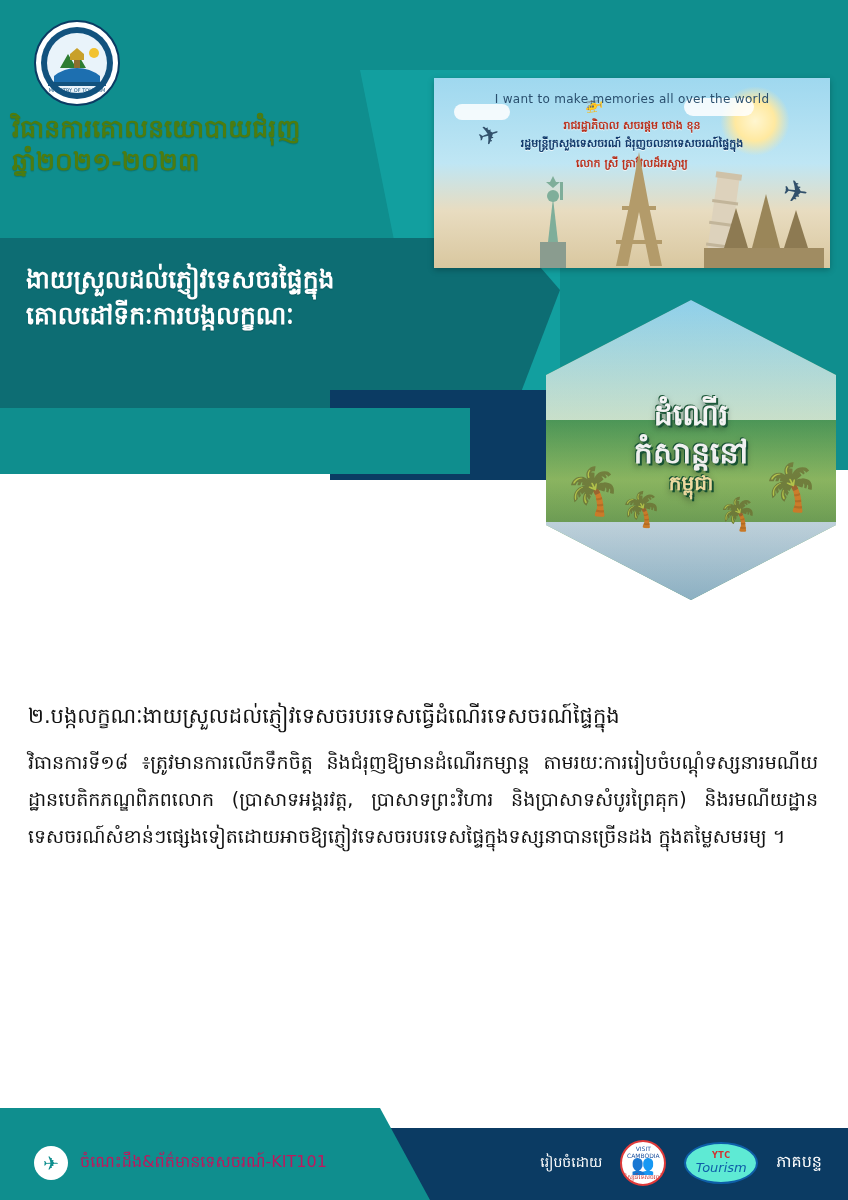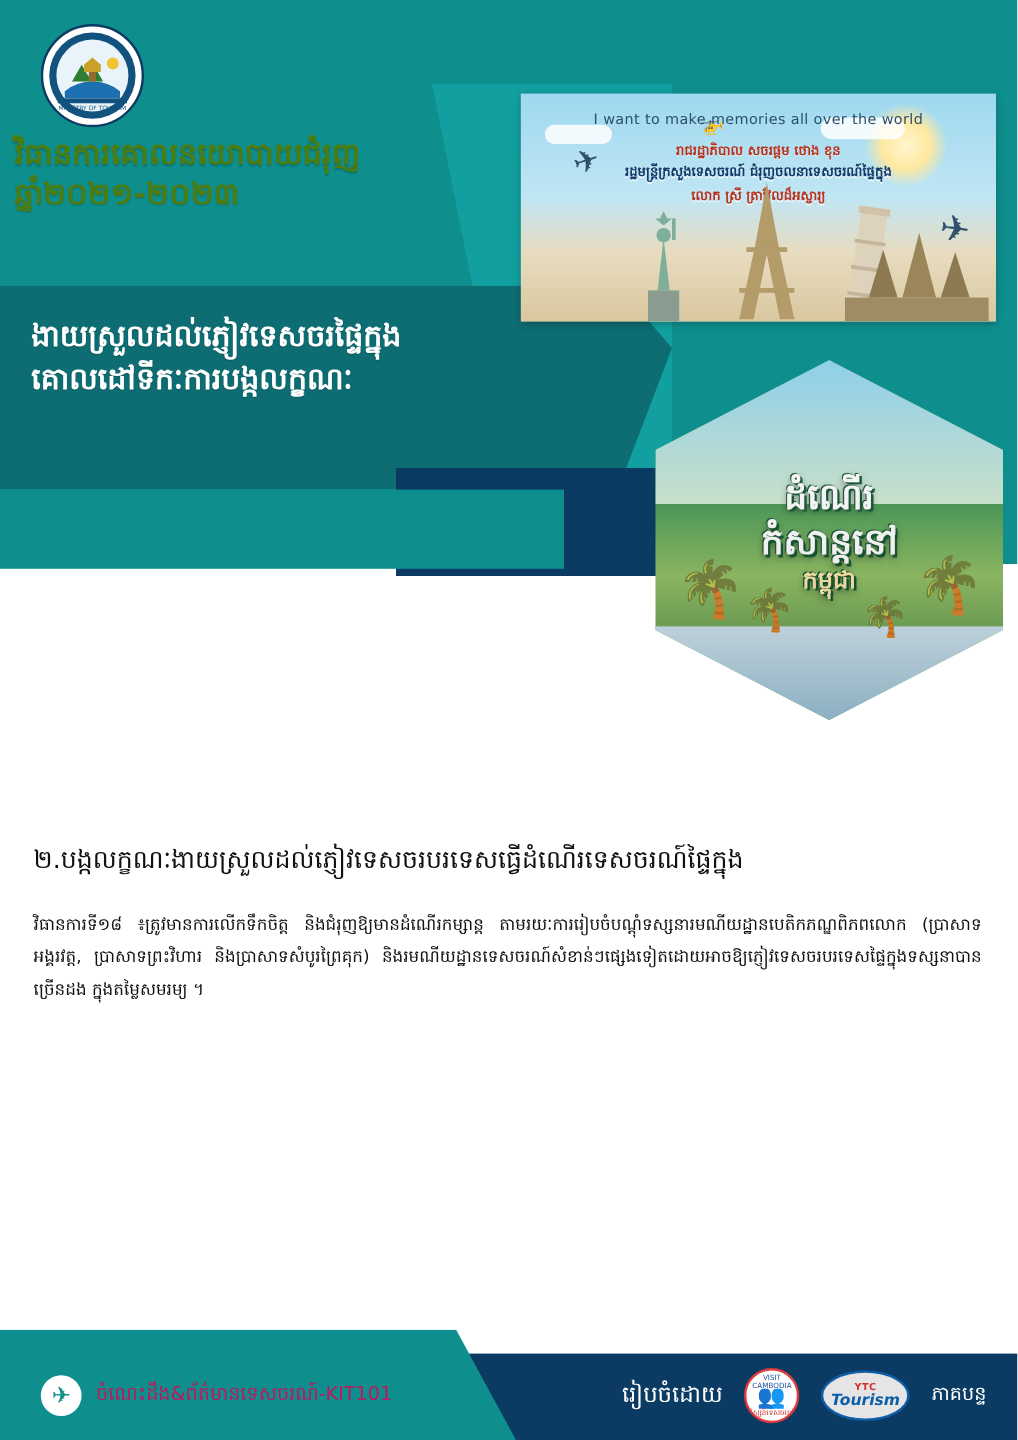--- a/index.html
+++ b/index.html
@@ -152,24 +152,24 @@
   
   .body-wrap {
     position: absolute;
     left: 28px; top: 700px;
     width: 790px;
   }
   .body-head {
     font-size: 21px;
     color: #111111;
     line-height: 1.6;
-    margin-bottom: 24px;
+    margin-bottom: 10px;
   }
   .body-para {
-    font-size: 14px;
+    font-size: 19px;
     color: #111111;
     line-height: 1.95;
     text-align: justify;
   }
 
   
   .footer {
     position: absolute;
     left: 0; bottom: 0;
     width: 848px; height: 92px;
@@ -191,36 +191,36 @@
     width: 34px; height: 34px; border-radius: 50%;
     background:#ffffff; color:#0f8e8e;
     display:flex; align-items:center; justify-content:center;
     font-size: 19px;
   }
   .footer-left-text { color:#be185d; font-size: 16px; }
   .footer-right {
     position:absolute; right: 26px; bottom: 14px;
     display:flex; align-items:center; gap: 18px;
   }
-  .f-credit { color:#ffffff; font-size: 19px; }
+  .f-credit { color:#ffffff; font-size: 14px; }
   .badge-round {
     width: 46px; height: 46px; border-radius: 50%;
     background:#ffffff; display:flex; align-items:center; justify-content:center;
     border: 2px solid #e03a3a; overflow:hidden; position:relative;
   }
   .badge-round .bt { position:absolute; top:3px; left:0; right:0; text-align:center; font-size:6px; color:#1b4f9c; }
   .badge-round .bb { position:absolute; bottom:2px; left:0; right:0; text-align:center; font-size:6px; color:#c62828; }
   .badge-faces { font-size: 19px; line-height:1; margin-top:2px; }
   .badge-oval {
     width: 74px; height: 42px; border-radius: 50%;
-    background:#e5e5e5; display:flex; flex-direction:column; align-items:center; justify-content:center;
+    background:#5eead4; display:flex; flex-direction:column; align-items:center; justify-content:center;
     border: 2px solid #0e5ea8;
   }
   .badge-oval .t1 { font-size: 8px; color:#d32f2f; font-weight:bold; letter-spacing:.5px; }
-  .badge-oval .t2 { font-size: 13px; color:#0e5ea8; font-weight:bold; font-style: italic; }
+  .badge-oval .t2 { font-size: 13px; color:#0e5ea8; font-weight:normal; font-style: italic; }
   .f-author { color:#ffffff; font-size: 16px; }
 </style>
 </head>
 <body>
 
 <div class="page">
 
   <div class="top-band"></div>
   <div class="diag-sliver"></div>
   <div class="top-band-inner-dark"></div>

